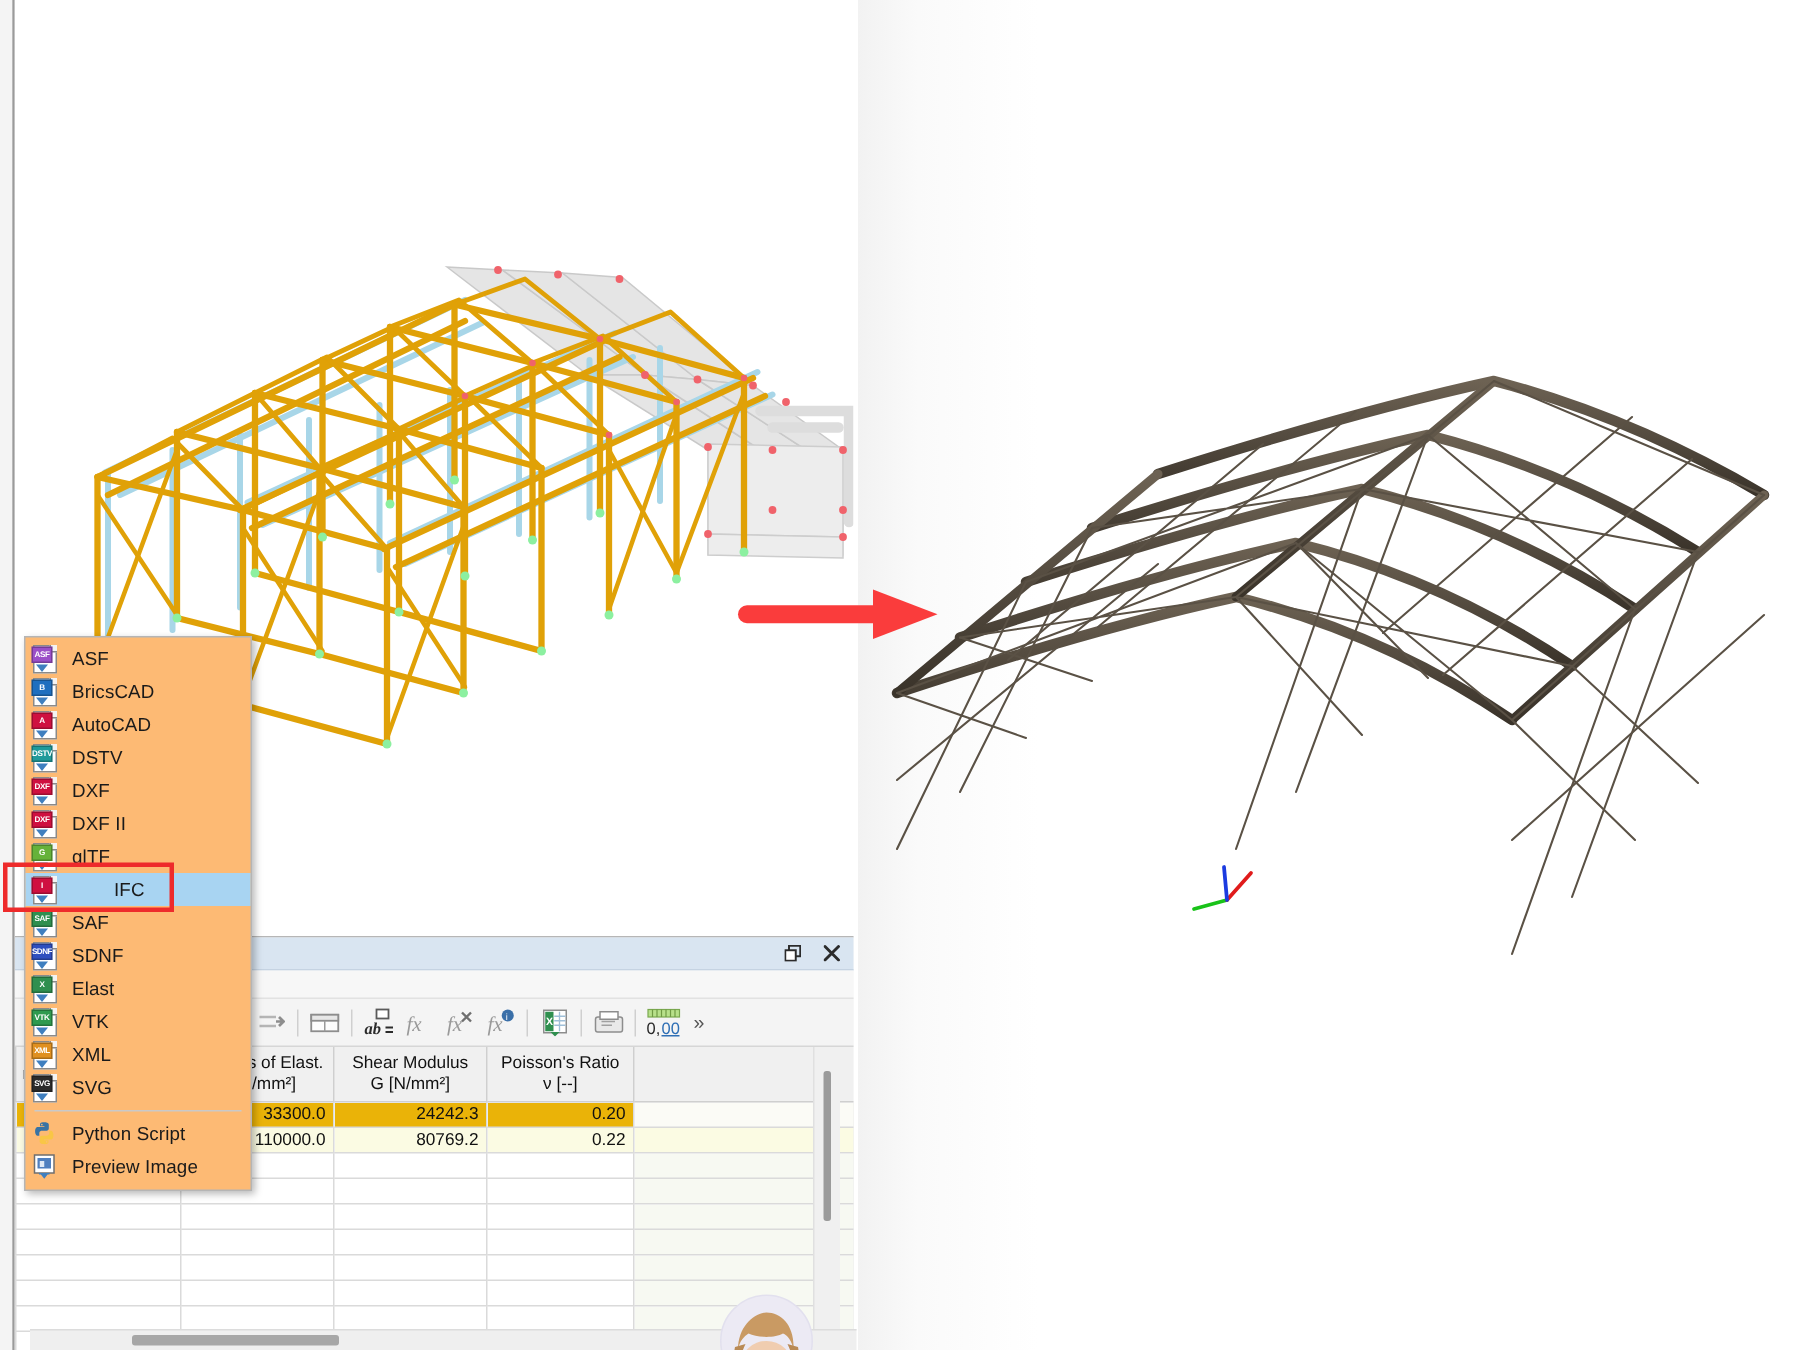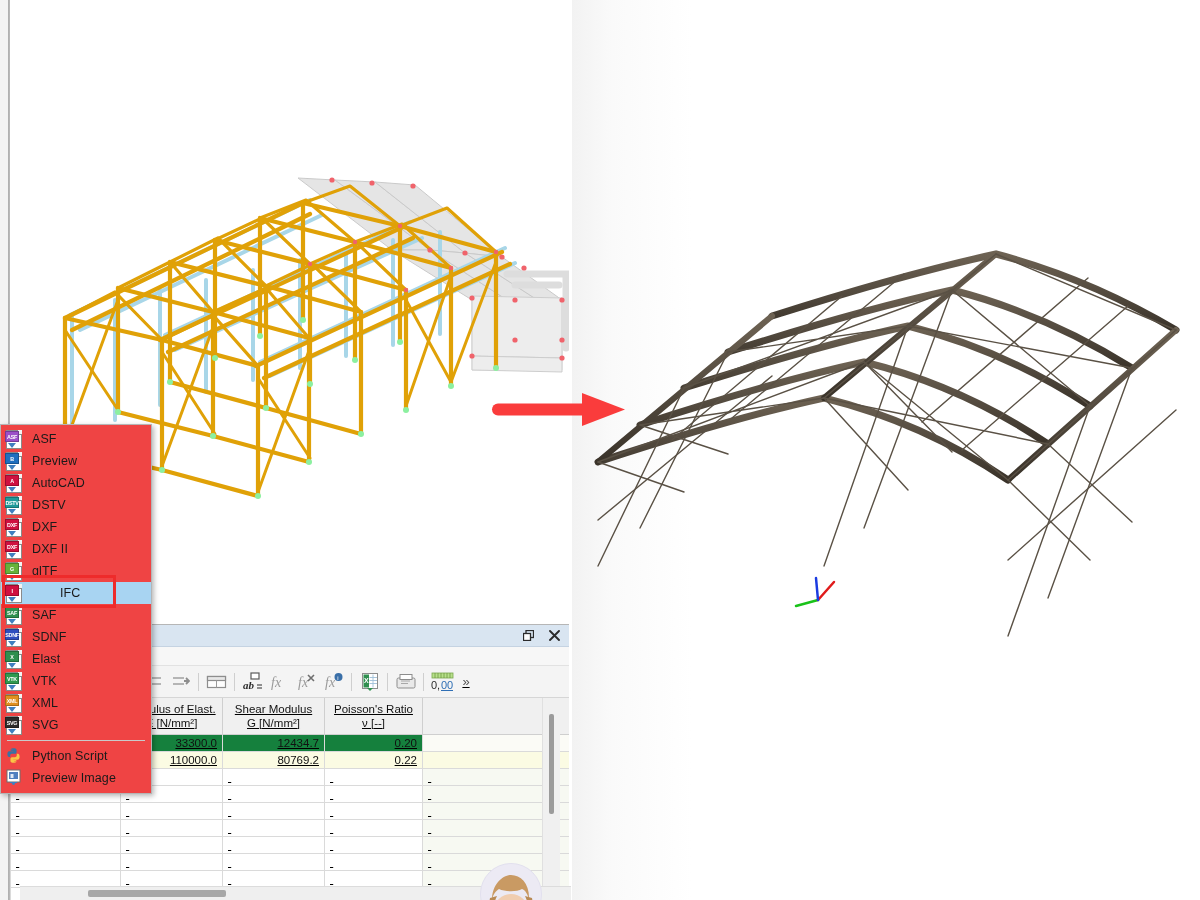--- a/index.html
+++ b/index.html
@@ -41,21 +41,21 @@
     position:absolute;left:0;top:0;width:628px;height:900px;overflow:hidden;
   }
 
   
   #transfer-arrow{position:absolute;left:490px;top:388px;width:140px;height:44px;}
 
   
   #table-panel{
     position:absolute;left:10px;top:624px;width:559px;height:276px;
     background:#f6f6f6;border-top:1px solid #b6b6b6;
-    display:flex;flex-direction:column;text-decoration:underline;
+    display:flex;flex-direction:column;
   }
   #panel-titlebar{
     height:21px;background:#d9e5f1;border-bottom:1px solid #c5d3e2;
     display:flex;align-items:center;justify-content:flex-end;
     padding-right:8px;gap:13px;flex:none;
   }
   .title-btn{width:13px;height:13px;display:flex;align-items:center;justify-content:center;color:#2b2b2b;cursor:default;}
   #panel-subbar{height:18px;background:#f7f7f7;border-bottom:1px solid #e2e2e2;flex:none;}
 
   #panel-toolbar{
@@ -72,21 +72,21 @@
   table.grid th{
     background:#f0f0f0;border:1px solid #cfcfcf;border-top:none;
     font-weight:normal;text-align:center;height:36px;vertical-align:middle;
     padding:0 4px;line-height:1.25;
   }
   table.grid td{
     border:1px solid #dadada;height:16px;padding:0 5px;vertical-align:middle;
     white-space:nowrap;overflow:hidden;
   }
   td.num{text-align:right;}
-  tr.row-a td{background:#15803d;}
+  tr.row-a td{background:#eab308;}
   tr.row-a td.shade{background:#fbfbf6;}
   tr.row-b td{background:#fbfbe3;}
   tr.row-b td.shade{background:#fbfbe3;}
   tr.empty td{background:#ffffff;}
   tr.empty td.shade{background:#f7f9f2;}
 
   #vscroll{
     position:absolute;right:9px;top:0;width:17px;height:100%;
     background:#f0f0f0;border-left:1px solid #e0e0e0;
   }
@@ -98,22 +98,22 @@
   #hscroll-thumb{position:absolute;left:68px;top:3px;width:138px;height:7px;background:#a7a7a7;border-radius:2px;}
 
   
   #avatar{
     position:absolute;left:480px;top:863px;width:60px;height:60px;border-radius:50%;
     background:#e9e7f2;overflow:hidden;border:1px solid #e2e0ee;
   }
 
   
   #export-menu{
-    position:absolute;left:0px;top:424px;width:150px;
-    background:#ef4444;border:1px solid #b5b5b5;
+    position:absolute;left:16px;top:424px;width:150px;
+    background:#fdba74;border:1px solid #b5b5b5;
     box-shadow:2px 2px 5px rgba(0,0,0,.28);
     padding:3px 0 4px 0;z-index:40;
   }
   .menu-item{
     display:flex;align-items:center;height:22px;padding-left:4px;cursor:default;position:relative;
   }
   .menu-item .mi-icon{width:18px;height:18px;margin-right:9px;flex:none;position:relative;}
   .menu-item .mi-label{font-size:12.5px;color:#1a1a1a;letter-spacing:.1px;}
   .menu-item.selected{background:#a8d4f2;gap:28px;}
   #ifc-highlight{
@@ -460,21 +460,21 @@
                 <div>Poisson's Ratio</div>
                 <div>ν [--]</div>
               </th>
               <th style="border-right:none;background:#f0f0f0;"></th>
             </tr>
           </thead>
           <tbody>
             <tr class="row-a">
               <td>ear Elastic</td>
               <td class="num">33300.0</td>
-              <td class="num">12434.7</td>
+              <td class="num">24242.3</td>
               <td class="num">0.20</td>
               <td class="shade"></td>
             </tr>
             <tr class="row-b">
               <td>ear Elastic</td>
               <td class="num">110000.0</td>
               <td class="num">80769.2</td>
               <td class="num">0.22</td>
               <td class="shade"></td>
             </tr>
@@ -572,21 +572,21 @@
             <span class="fiarrow"></span>
           </span>
           <span class="mi-label">ASF</span>
         </div>
         <div class="menu-item">
           <span class="mi-icon">
             <span class="fileicon"></span>
             <span class="fibadge" style="background:#1f6fbf;border:1px solid rgba(0,0,0,.25);">B</span>
             <span class="fiarrow"></span>
           </span>
-          <span class="mi-label">Preview</span>
+          <span class="mi-label">BricsCAD</span>
         </div>
         <div class="menu-item">
           <span class="mi-icon">
             <span class="fileicon"></span>
             <span class="fibadge" style="background:#cf1040;border:1px solid rgba(0,0,0,.25);">A</span>
             <span class="fiarrow"></span>
           </span>
           <span class="mi-label">AutoCAD</span>
         </div>
         <div class="menu-item">

